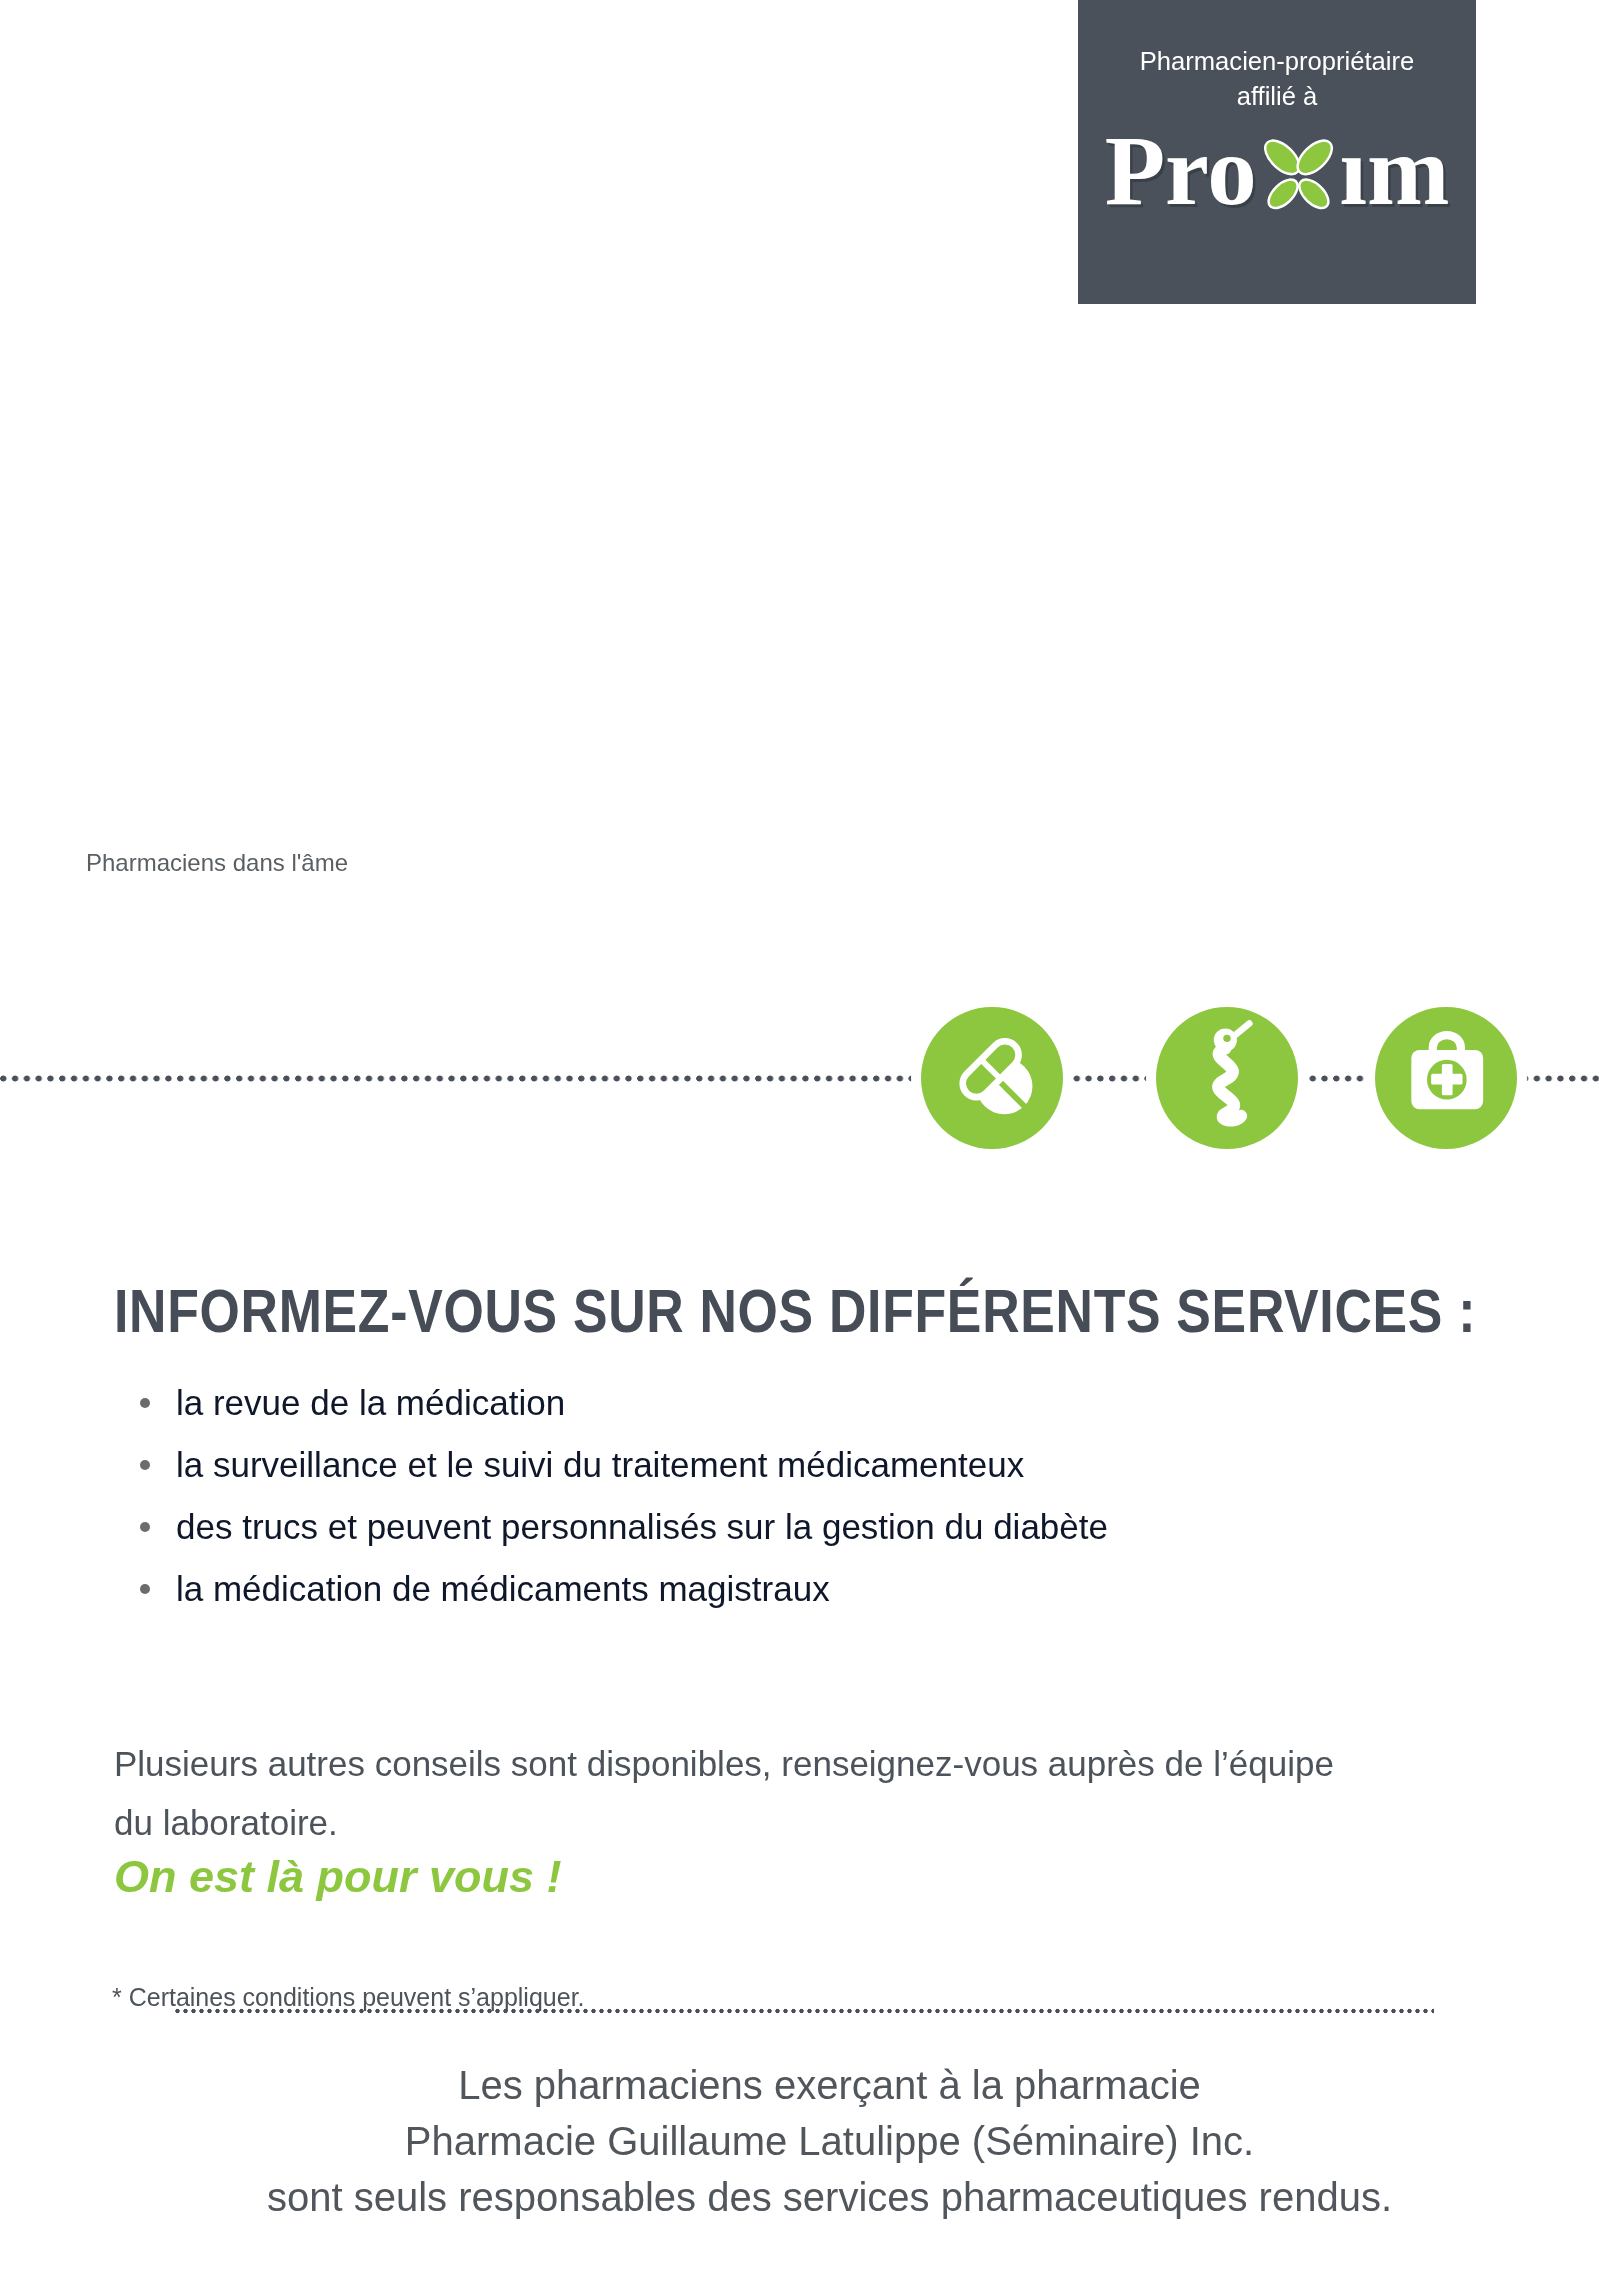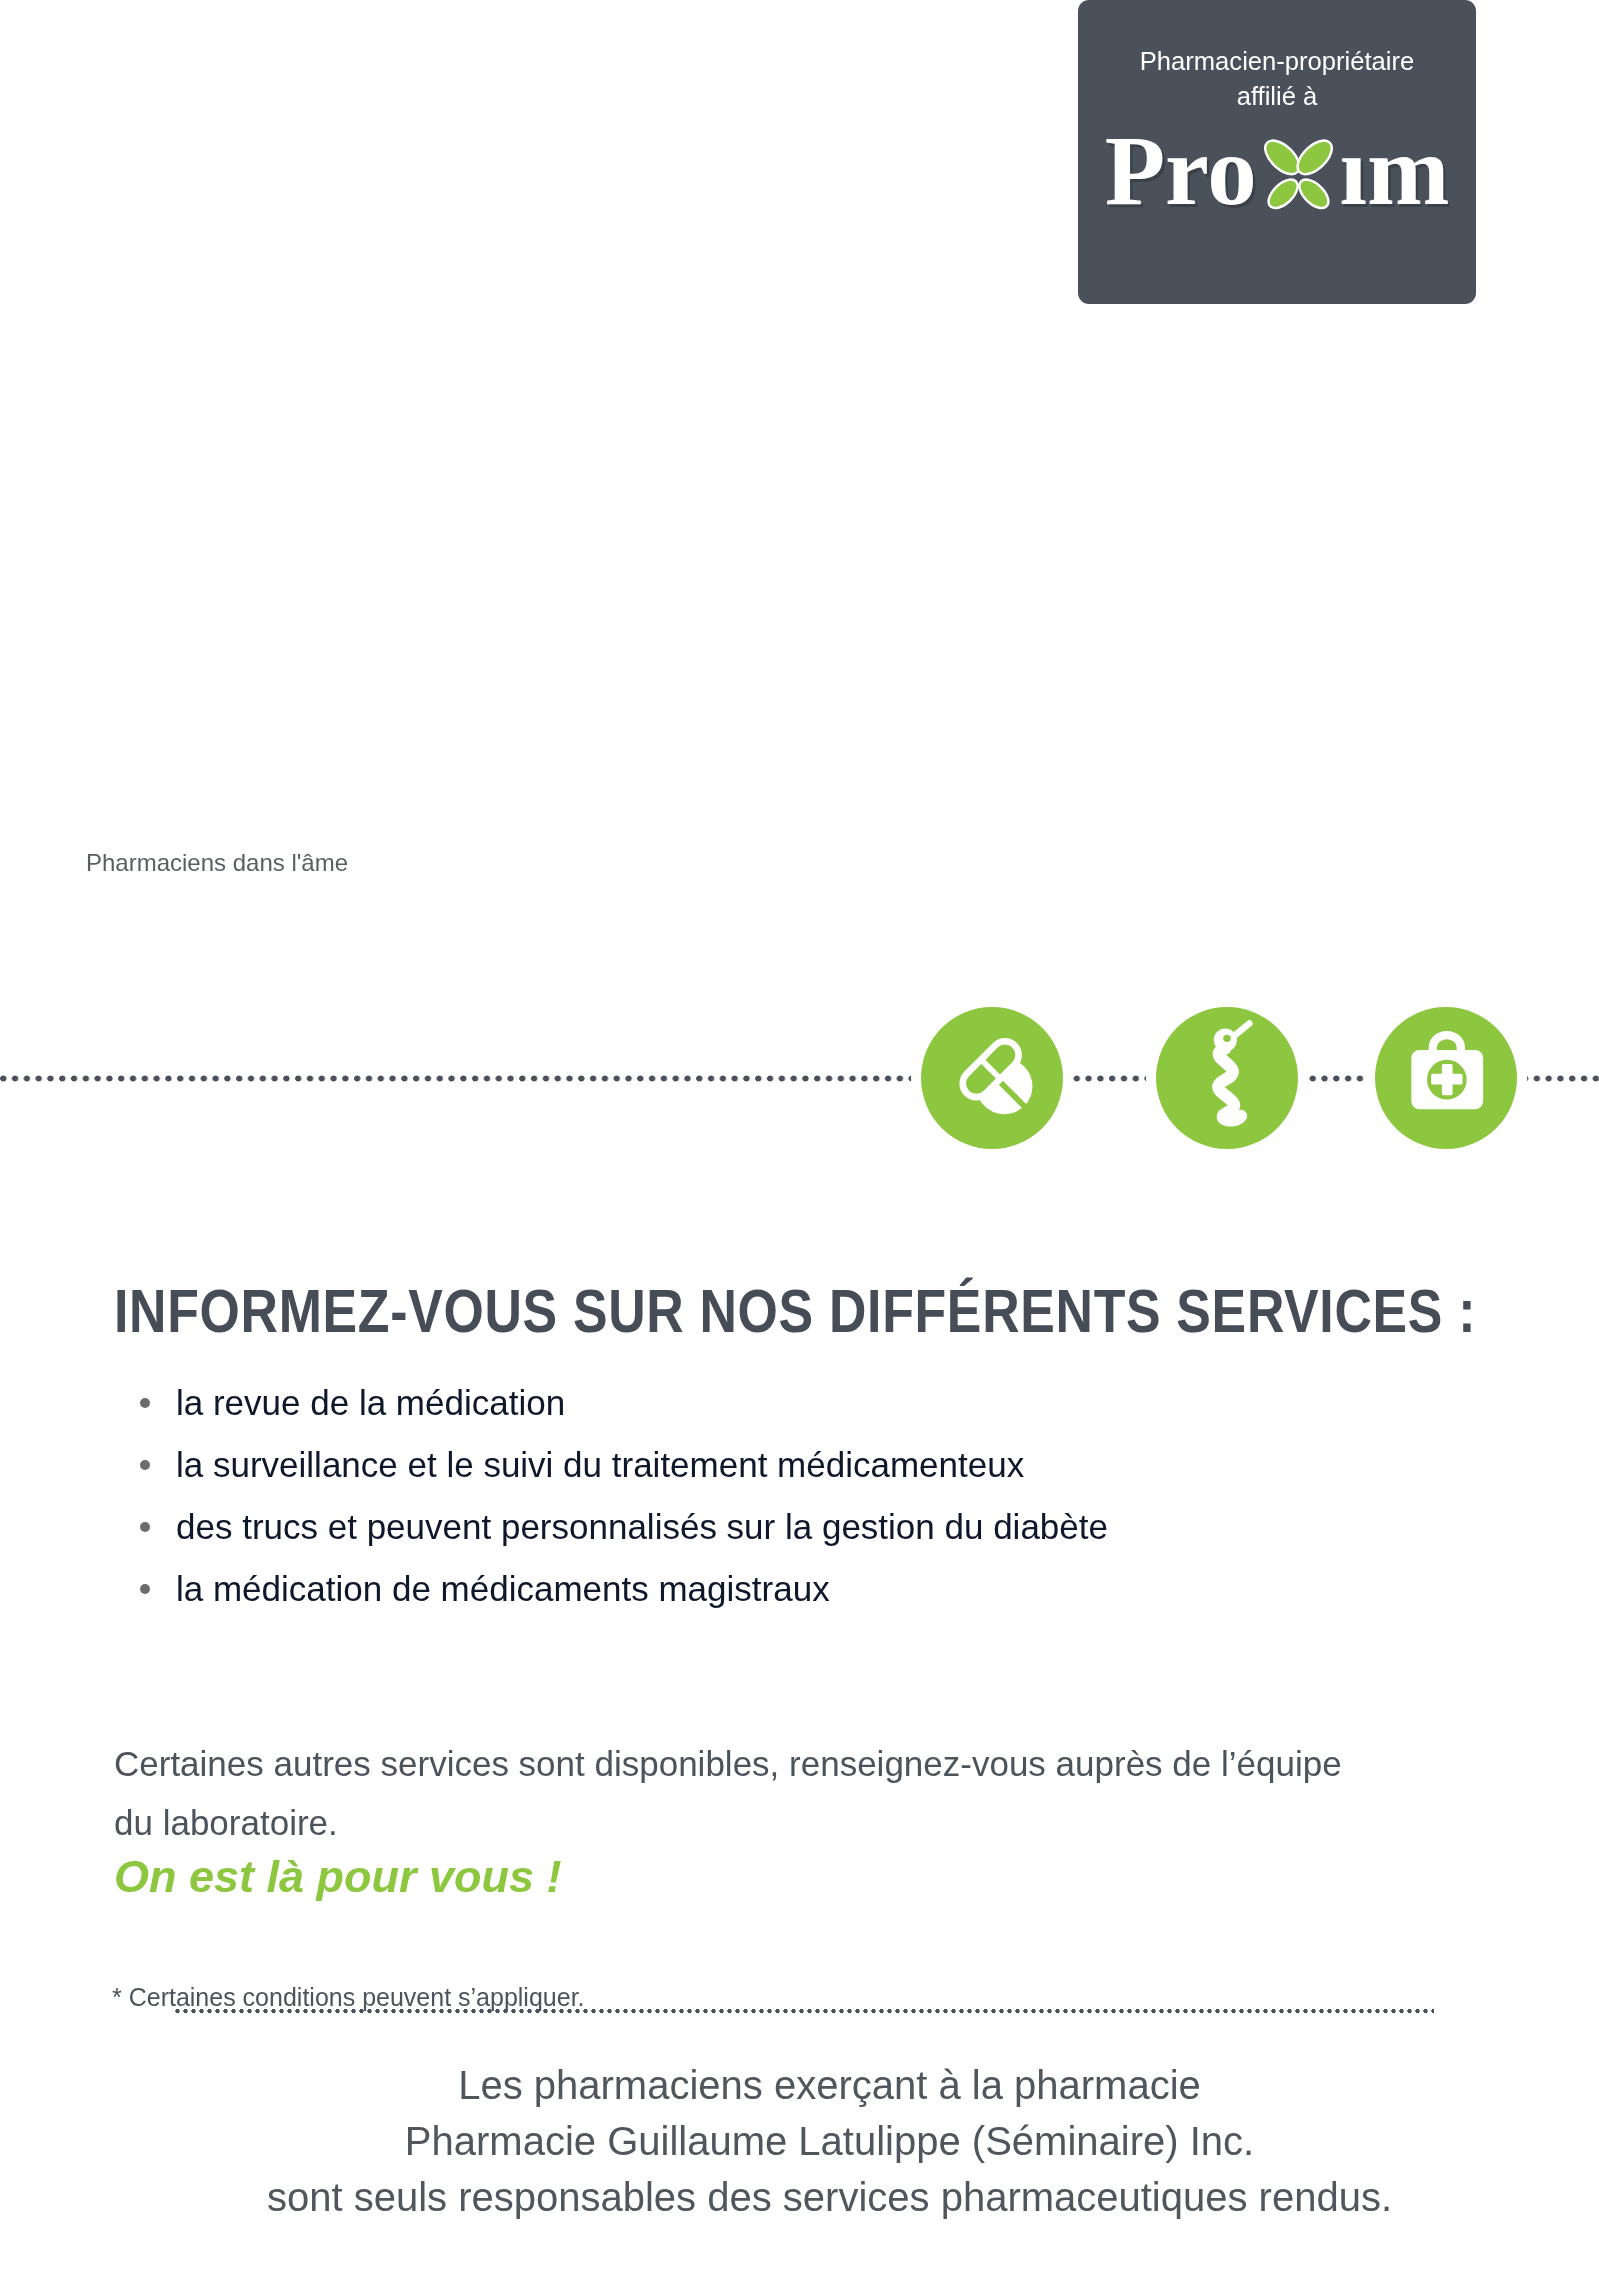--- a/index.html
+++ b/index.html
@@ -2,21 +2,21 @@
 <html style="font-size:13px"><head>
 <meta charset="utf-8">
 <style>
   html,body{margin:0;padding:0;background:#fff;}
   .page{
     position:relative;width:1599px;height:2295px;background:#ffffff;
     overflow:hidden;font-family:"Liberation Sans",sans-serif;
   }
 
   
-  .badge{position:absolute;left:1078px;top:0;width:398px;height:304px;background:#4b515a;border-radius:11px;}
+  .badge{position:absolute;left:1078px;top:0;width:398px;height:304px;background:#4b515a;}
   .badge-line{position:absolute;left:0;width:100%;text-align:center;color:#ffffff;font-size:25.6px;line-height:30px;}
   .badge-line.l1{top:46px;}
   .badge-line.l2{top:81px;}
   .logo-row{position:absolute;left:0;top:117px;width:100%;display:flex;align-items:center;justify-content:center;}
   .logo-text{font-family:"Liberation Serif",serif;font-weight:bold;color:#ffffff;font-size:99px;line-height:107px;
              text-shadow:2.5px 2.5px 0 rgba(30,34,40,.35);}
   .logo-x{width:81px;height:86px;margin:11.5px 0.8px 0 0.8px;}
 
   
   .tagline{position:absolute;left:86px;top:849px;font-size:24px;color:#5a5f63;}
@@ -112,21 +112,21 @@
 
   <div class="heading">INFORMEZ-VOUS SUR NOS DIFFÉRENTS SERVICES :</div>
   <ul class="services">
     <li>la revue de la médication</li>
     <li>la surveillance et le suivi du traitement médicamenteux</li>
     <li>des trucs et peuvent personnalisés sur la gestion du diabète</li>
     <li>la médication de médicaments magistraux</li>
   </ul>
 
   <div class="paragraph">
-    <span>Certaines autres services sont disponibles, renseignez-vous auprès de l’équipe</span>
+    <span>Plusieurs autres conseils sont disponibles, renseignez-vous auprès de l’équipe</span>
     <span>du laboratoire.</span>
   </div>
 
   <div class="slogan">On est là pour vous !</div>
 
   <div class="disclaimer">* Certaines conditions peuvent s’appliquer.</div>
 
   <div class="fine-dots"></div>
 
   <div class="footer">

